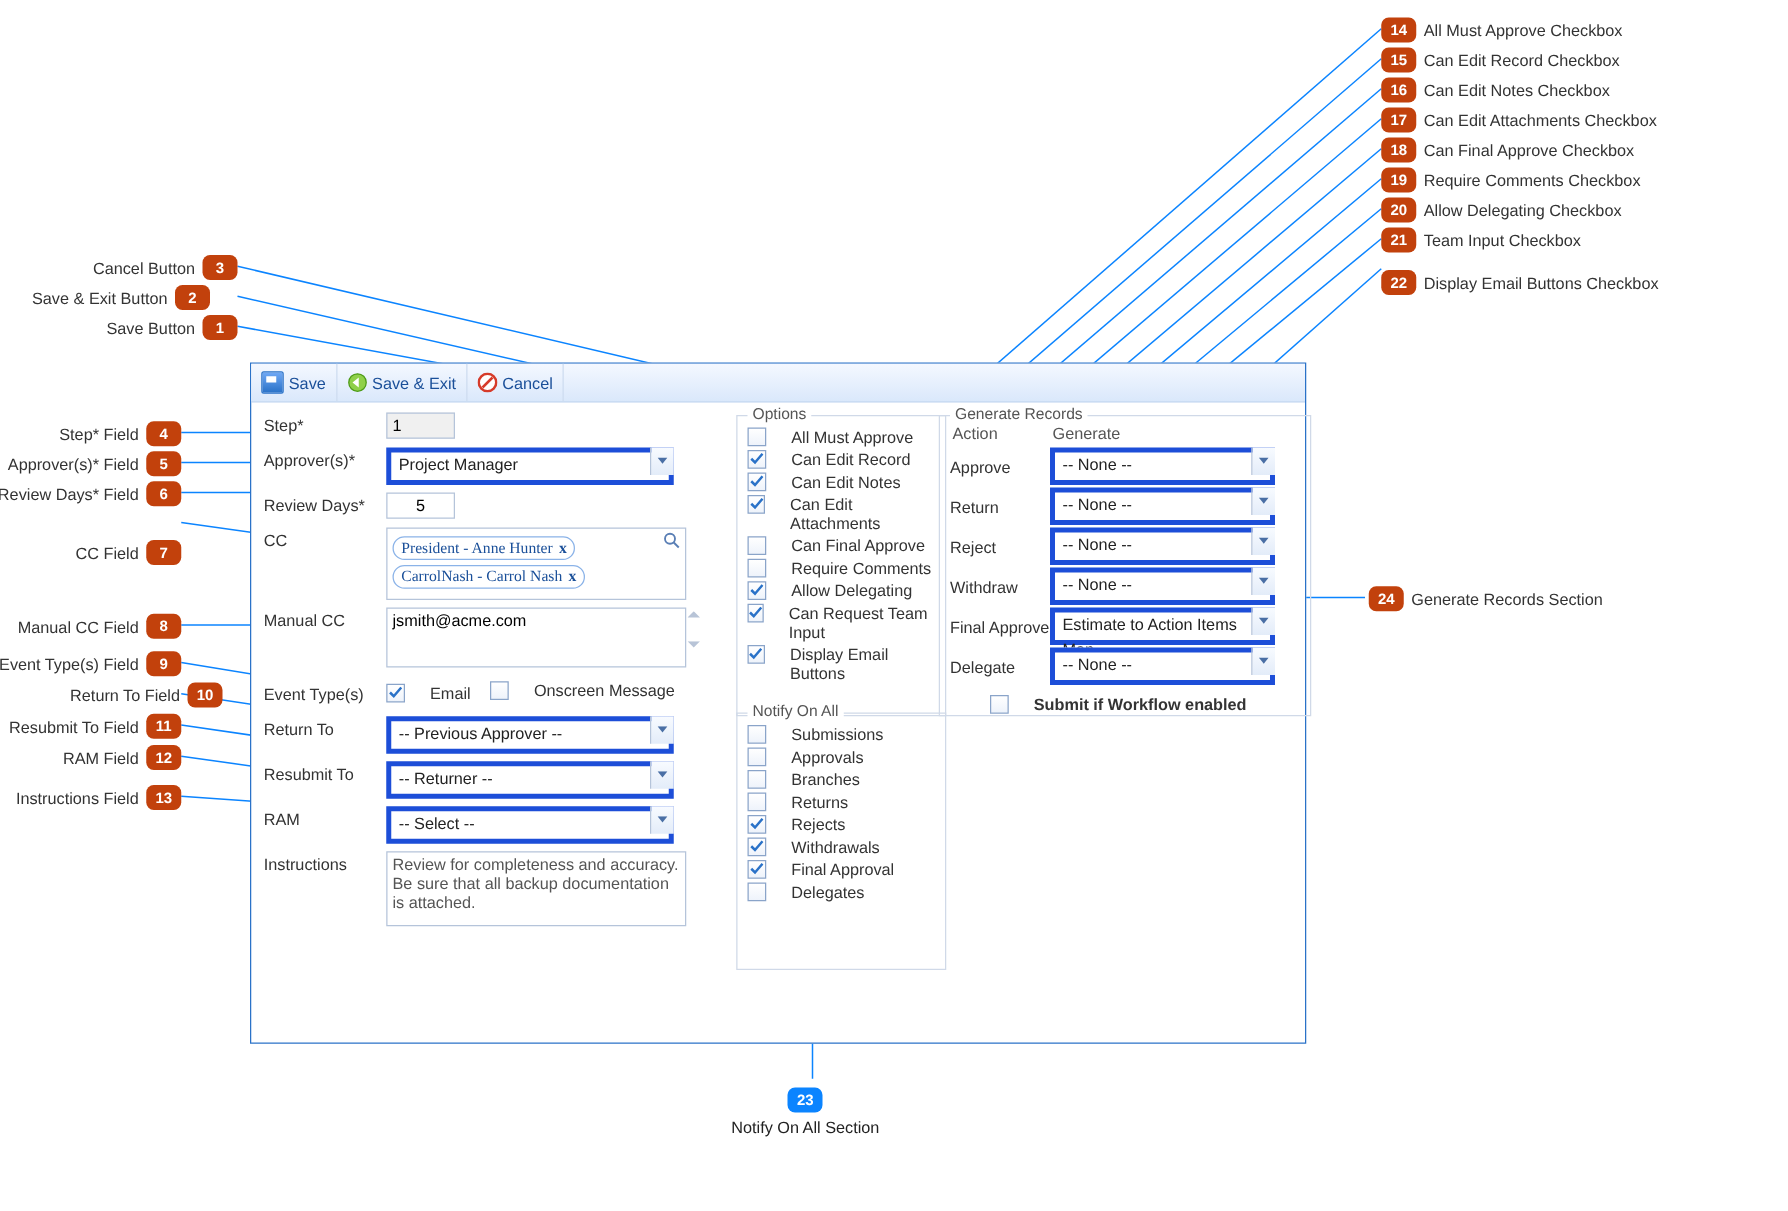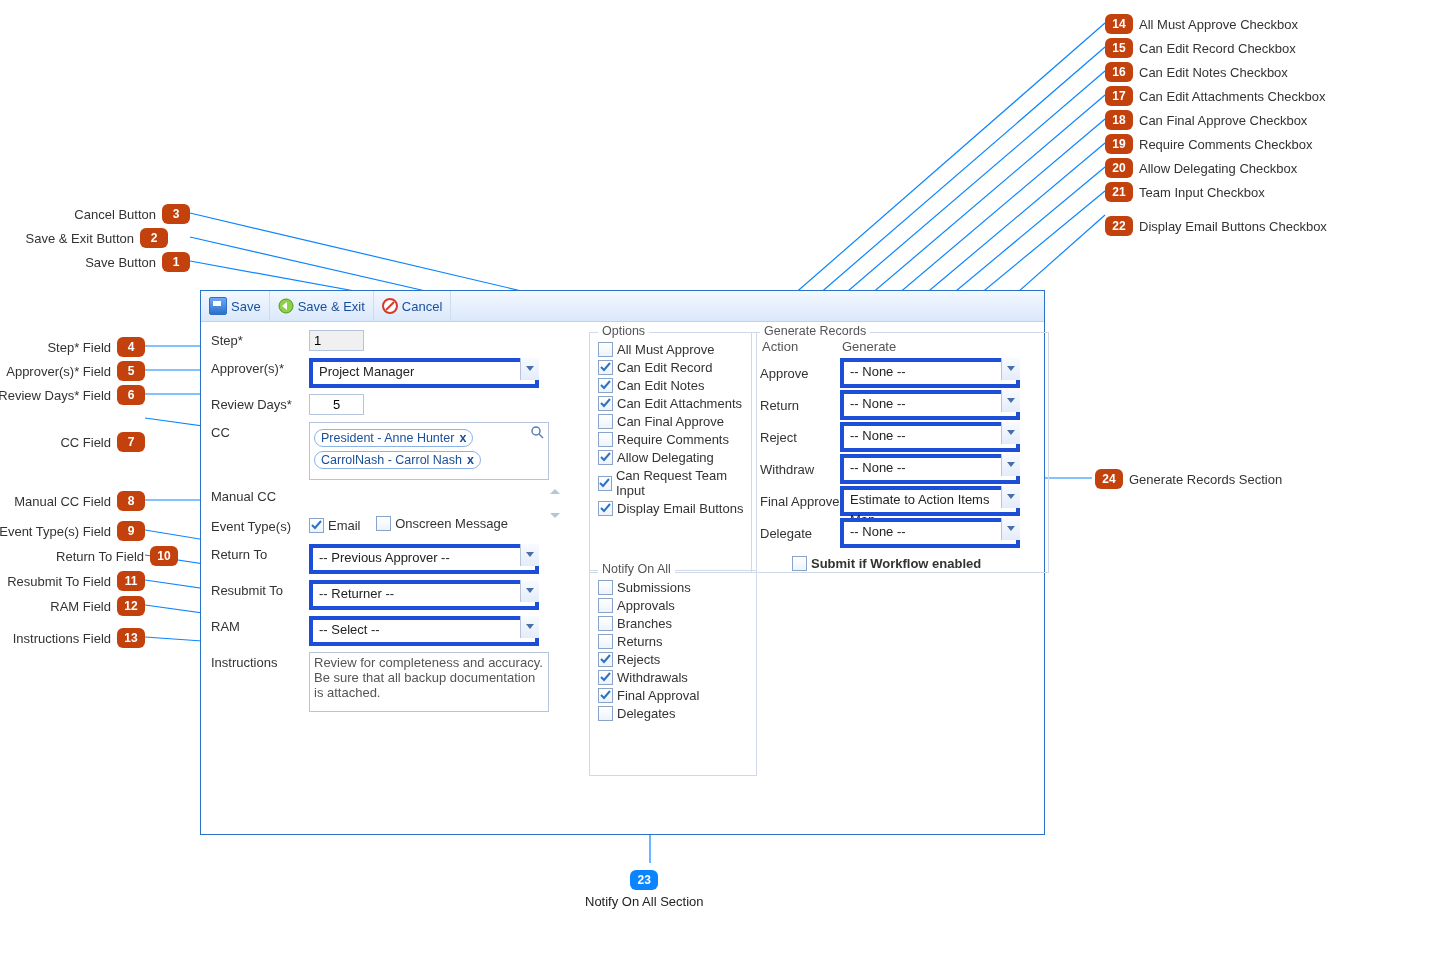--- a/index.html
+++ b/index.html
@@ -117,28 +117,29 @@
   }
   .cc-mag {
     position:absolute; right:4px; top:2px; color:#5a7fb5;
   }
   .tag {
     display:inline-flex; align-items:center;
     border:1px solid #8bb3e8; border-radius:10px;
     background:#fff; color:#1a4f99;
     padding:1px 6px; margin:2px 4px 2px 0;
     font-size:12.5px;
+    font-family:Liberation Serif, serif;
   }
   .tag .x { margin-left:5px; color:#1a4f99; cursor:pointer; font-weight:bold; }
   textarea.ta { width:240px; }
   .ta-manual { height:48px; resize:none; }
   .ta-instr  { height:60px; resize:none; color:#555; background:#f7f8fb; }
   .ev-row .ck { margin-right:12px; }
   .ck {
-    display:inline-flex; align-items:center; gap:4px; cursor:pointer;
+    display:inline-flex; align-items:flex-start; gap:20px; cursor:pointer;
   }
   .ck .box {
     width:13px; height:13px; border:1px solid #8aa4c9;
     background:linear-gradient(#fff,#eef3fb);
     display:inline-flex; align-items:center; justify-content:center;
   }
   .ck .box.checked svg { display:block; }
   .ck .box svg { display:none; width:11px; height:11px; }
   .ck span.tx { color:#333; }
 
@@ -385,20 +386,21 @@
             <span class="tag">
                 <span>CarrolNash - Carrol Nash</span>
                 <span class="x">x</span>
               </span>
           </div>
         </div>
       </div>
       <div class="row">
         <div class="lbl">Manual CC</div>
         <div class="ctl" style="position:relative;">
+          <textarea class="ta ta-manual" style="">jsmith@acme.com</textarea>
           <div class="scroll-arrows">
             <svg width="10" height="6">
                 <path d="M0 5 L10 5 L5 0 Z" fill="#b8c4d7"></path>
               </svg>
             <svg width="10" height="6">
                 <path d="M0 0 L10 0 L5 5 Z" fill="#b8c4d7"></path>
               </svg>
           </div>
         </div>
       </div>

